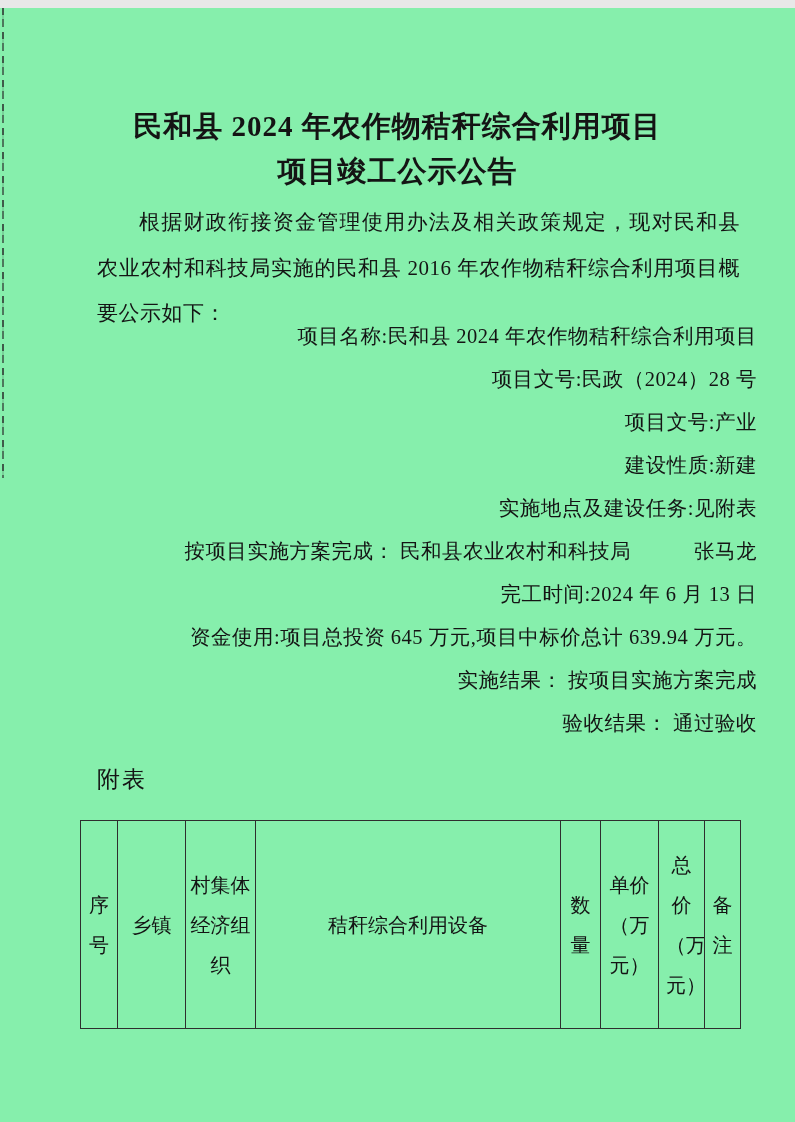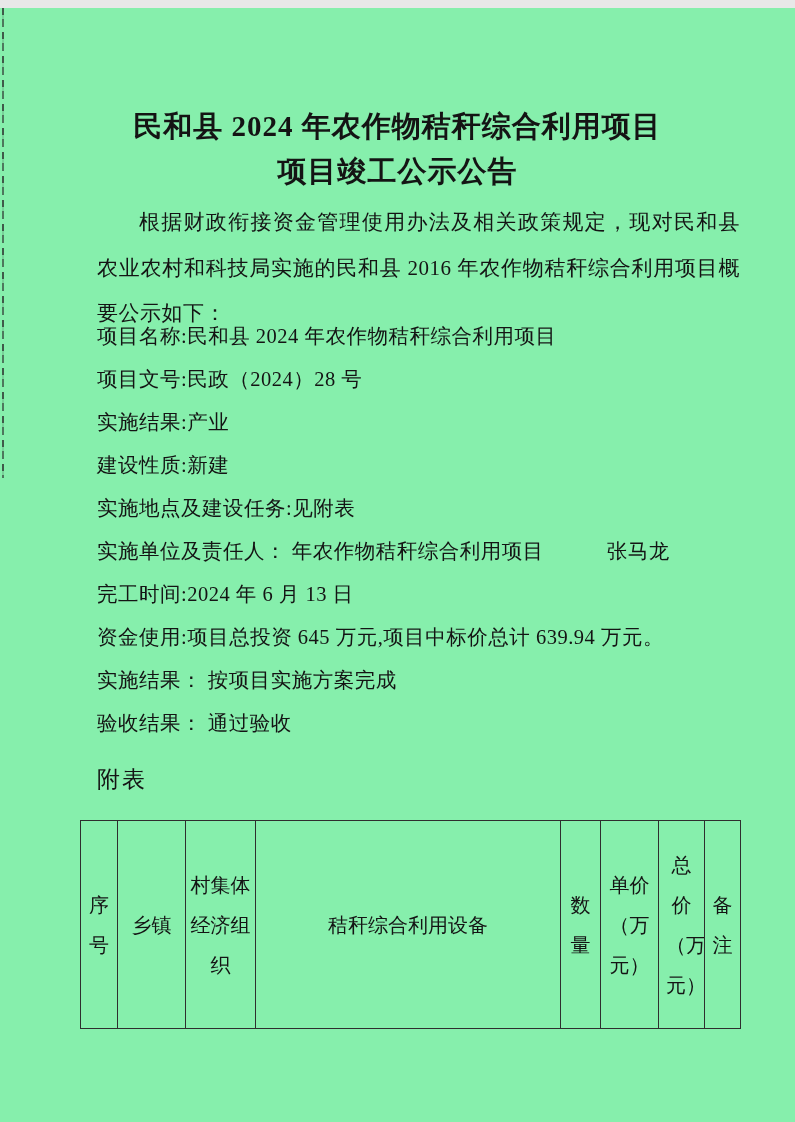--- a/index.html
+++ b/index.html
@@ -55,20 +55,21 @@
     line-height: 45.5px;
     text-indent: 2em;
     text-align: justify;
     letter-spacing: 0.5px;
   }
   .fields {
     position: absolute;
     top: 307px;
     left: 97px;
     width: 660px;
+    text-align: right;
   }
   .field {
     height: 43px;
     line-height: 43px;
     font-size: 20.5px;
     white-space: pre;
     letter-spacing: 0.5px;
   }
   .appendix {
     position: absolute;
@@ -117,24 +118,24 @@
   <h1 class="title">
     <span class="tl">民和县 2024 年农作物秸秆综合利用项目</span>
     <span class="tl">项目竣工公示公告</span>
   </h1>
 
   <p class="intro">根据财政衔接资金管理使用办法及相关政策规定，现对民和县农业农村和科技局实施的民和县 2016 年农作物秸秆综合利用项目概要公示如下：</p>
 
   <div class="fields">
     <div class="field">项目名称:民和县 2024 年农作物秸秆综合利用项目</div>
     <div class="field">项目文号:民政（2024）28 号</div>
-    <div class="field">实施结果:产业</div>
+    <div class="field">项目文号:产业</div>
     <div class="field">建设性质:新建</div>
     <div class="field">实施地点及建设任务:见附表</div>
-    <div class="field">实施单位及责任人： 年农作物秸秆综合利用项目　　　张马龙</div>
+    <div class="field">按项目实施方案完成： 民和县农业农村和科技局　　　张马龙</div>
     <div class="field">完工时间:2024 年 6 月 13 日</div>
     <div class="field">资金使用:项目总投资 645 万元,项目中标价总计 639.94 万元。</div>
     <div class="field">实施结果： 按项目实施方案完成</div>
     <div class="field">验收结果： 通过验收</div>
   </div>
 
   <div class="appendix">附表</div>
 
   <table class="annex">
     <colgroup>

